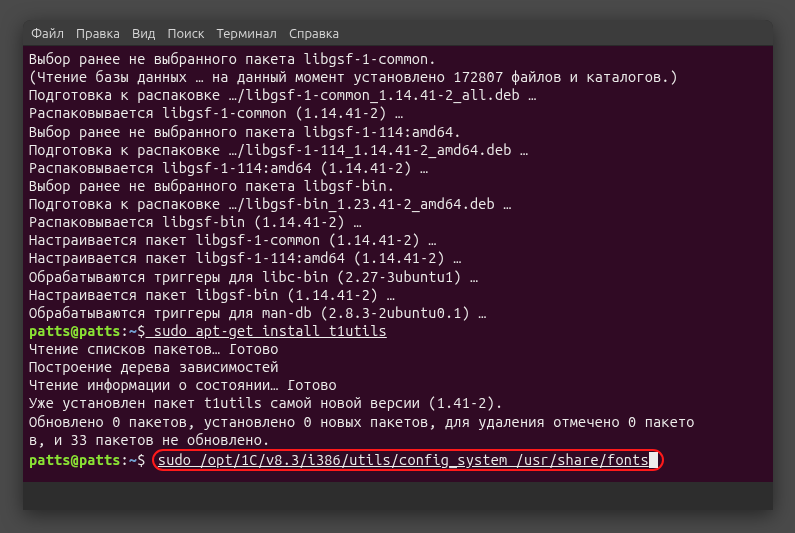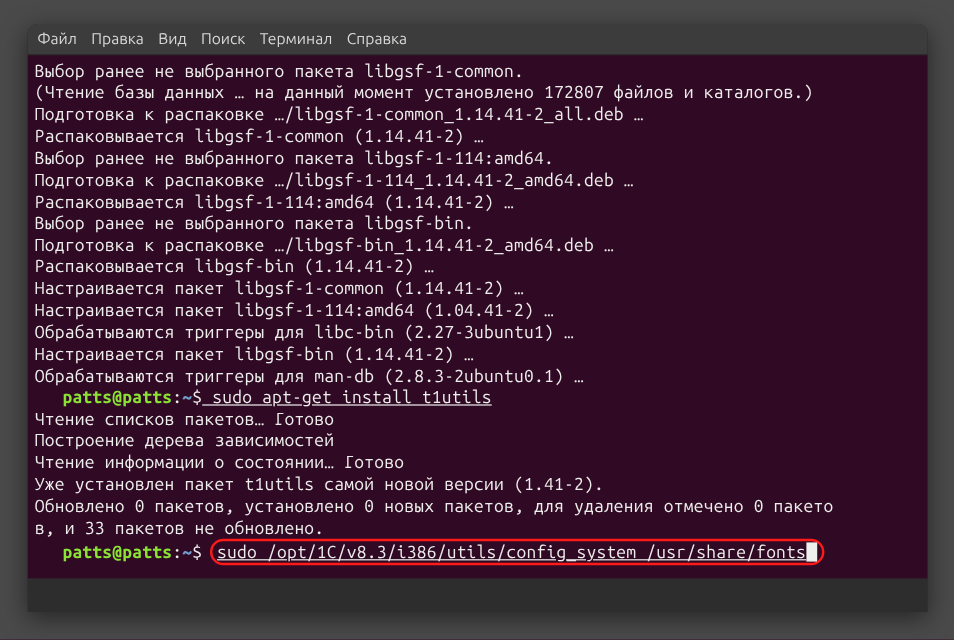--- a/index.html
+++ b/index.html
@@ -7,21 +7,21 @@
     .window { position: absolute; top: 20px; left: 23px; width: 750px; height: 490px; background: #2d2d2d; border-radius: 8px 8px 0 0; overflow: hidden; box-shadow: 0 5px 20px rgba(0,0,0,0.5); }
     .titlebar { height: 28px; background: linear-gradient(to bottom, #4a4a4a, #3c3c3c); display: flex; align-items: center; justify-content: center; position: relative; }
     .title { color: #dcdcdc; font-size: 13px; font-family: Ubuntu, sans-serif; font-weight: bold; }
     .win-controls { position: absolute; right: 8px; display: flex; gap: 6px; }
     .win-btn { width: 15px; height: 15px; border-radius: 50%; display: flex; align-items: center; justify-content: center; font-size: 10px; }
     .win-minimize, .win-maximize { background: #5d5d5d; color: #2d2d2d; }
     .win-close { background: #e95420; color: #2d2d2d; }
     .menubar { height: 26px; background: #3c3c3c; display: flex; align-items: center; padding: 0 8px; gap: 12px; border-bottom: 1px solid #2a2a2a; }
     .menu-item { color: #d8d8d8; font-size: 13px; font-family: Ubuntu, sans-serif; cursor: pointer; }
     .terminal-body { background: #300a24; padding: 4px 6px; font-size: 14.5px; line-height: 1.25; color: #eeeeec; white-space: pre; overflow: hidden; height: calc(100% - 54px); font-family: "Ubuntu Mono", "DejaVu Sans Mono", monospace; letter-spacing: 0.2px; }
-    .prompt-user { color: #8ae234; font-weight: bold; margin-left: 23px; }
+    .prompt-user { color: #8ae234; font-weight: bold; }
     .prompt-path { color: #729fcf; font-weight: bold; }
     .prompt-dollar { color: #eeeeec; }
     .cmd { color: #eeeeec; text-decoration: underline; }
     .highlight-box { display: inline-block; border: 2.5px solid #ff1a1a; border-radius: 12px; padding: 0px 4px; margin-left: -2px; }
     .cursor { display: inline-block; width: 9px; height: 16px; background: #eeeeec; vertical-align: text-bottom; }
   </style>
 </head>
 <body>
 
 <div class="window">
@@ -34,24 +34,24 @@
     <span class="menu-item">Справка</span>
   </div>
   <div class="terminal-body"><span>Выбор ранее не выбранного пакета libgsf-1-common.</span>
 <span>(Чтение базы данных … на данный момент установлено 172807 файлов и каталогов.)</span>
 <span>Подготовка к распаковке …/libgsf-1-common_1.14.41-2_all.deb …</span>
 <span>Распаковывается libgsf-1-common (1.14.41-2) …</span>
 <span>Выбор ранее не выбранного пакета libgsf-1-114:amd64.</span>
 <span>Подготовка к распаковке …/libgsf-1-114_1.14.41-2_amd64.deb …</span>
 <span>Распаковывается libgsf-1-114:amd64 (1.14.41-2) …</span>
 <span>Выбор ранее не выбранного пакета libgsf-bin.</span>
-<span>Подготовка к распаковке …/libgsf-bin_1.14.41-2_amd64.deb …</span>
+<span>Подготовка к распаковке …/libgsf-bin_1.23.41-2_amd64.deb …</span>
 <span>Распаковывается libgsf-bin (1.14.41-2) …</span>
 <span>Настраивается пакет libgsf-1-common (1.14.41-2) …</span>
-<span>Настраивается пакет libgsf-1-114:amd64 (1.04.41-2) …</span>
+<span>Настраивается пакет libgsf-1-114:amd64 (1.14.41-2) …</span>
 <span>Обрабатываются триггеры для libc-bin (2.27-3ubuntu1) …</span>
 <span>Настраивается пакет libgsf-bin (1.14.41-2) …</span>
 <span>Обрабатываются триггеры для man-db (2.8.3-2ubuntu0.1) …</span>
 <span class="prompt-user">patts@patts</span><span class="prompt-dollar">:</span><span class="prompt-path">~</span><span class="prompt-dollar">$</span><span class="cmd"> sudo apt-get install t1utils</span>
 <span>Чтение списков пакетов… Готово</span>
 <span>Построение дерева зависимостей       </span>
 <span>Чтение информации о состоянии… Готово</span>
 <span>Уже установлен пакет t1utils самой новой версии (1.41-2).</span>
 <span>Обновлено 0 пакетов, установлено 0 новых пакетов, для удаления отмечено 0 пакето</span>
 <span>в, и 33 пакетов не обновлено.</span>

